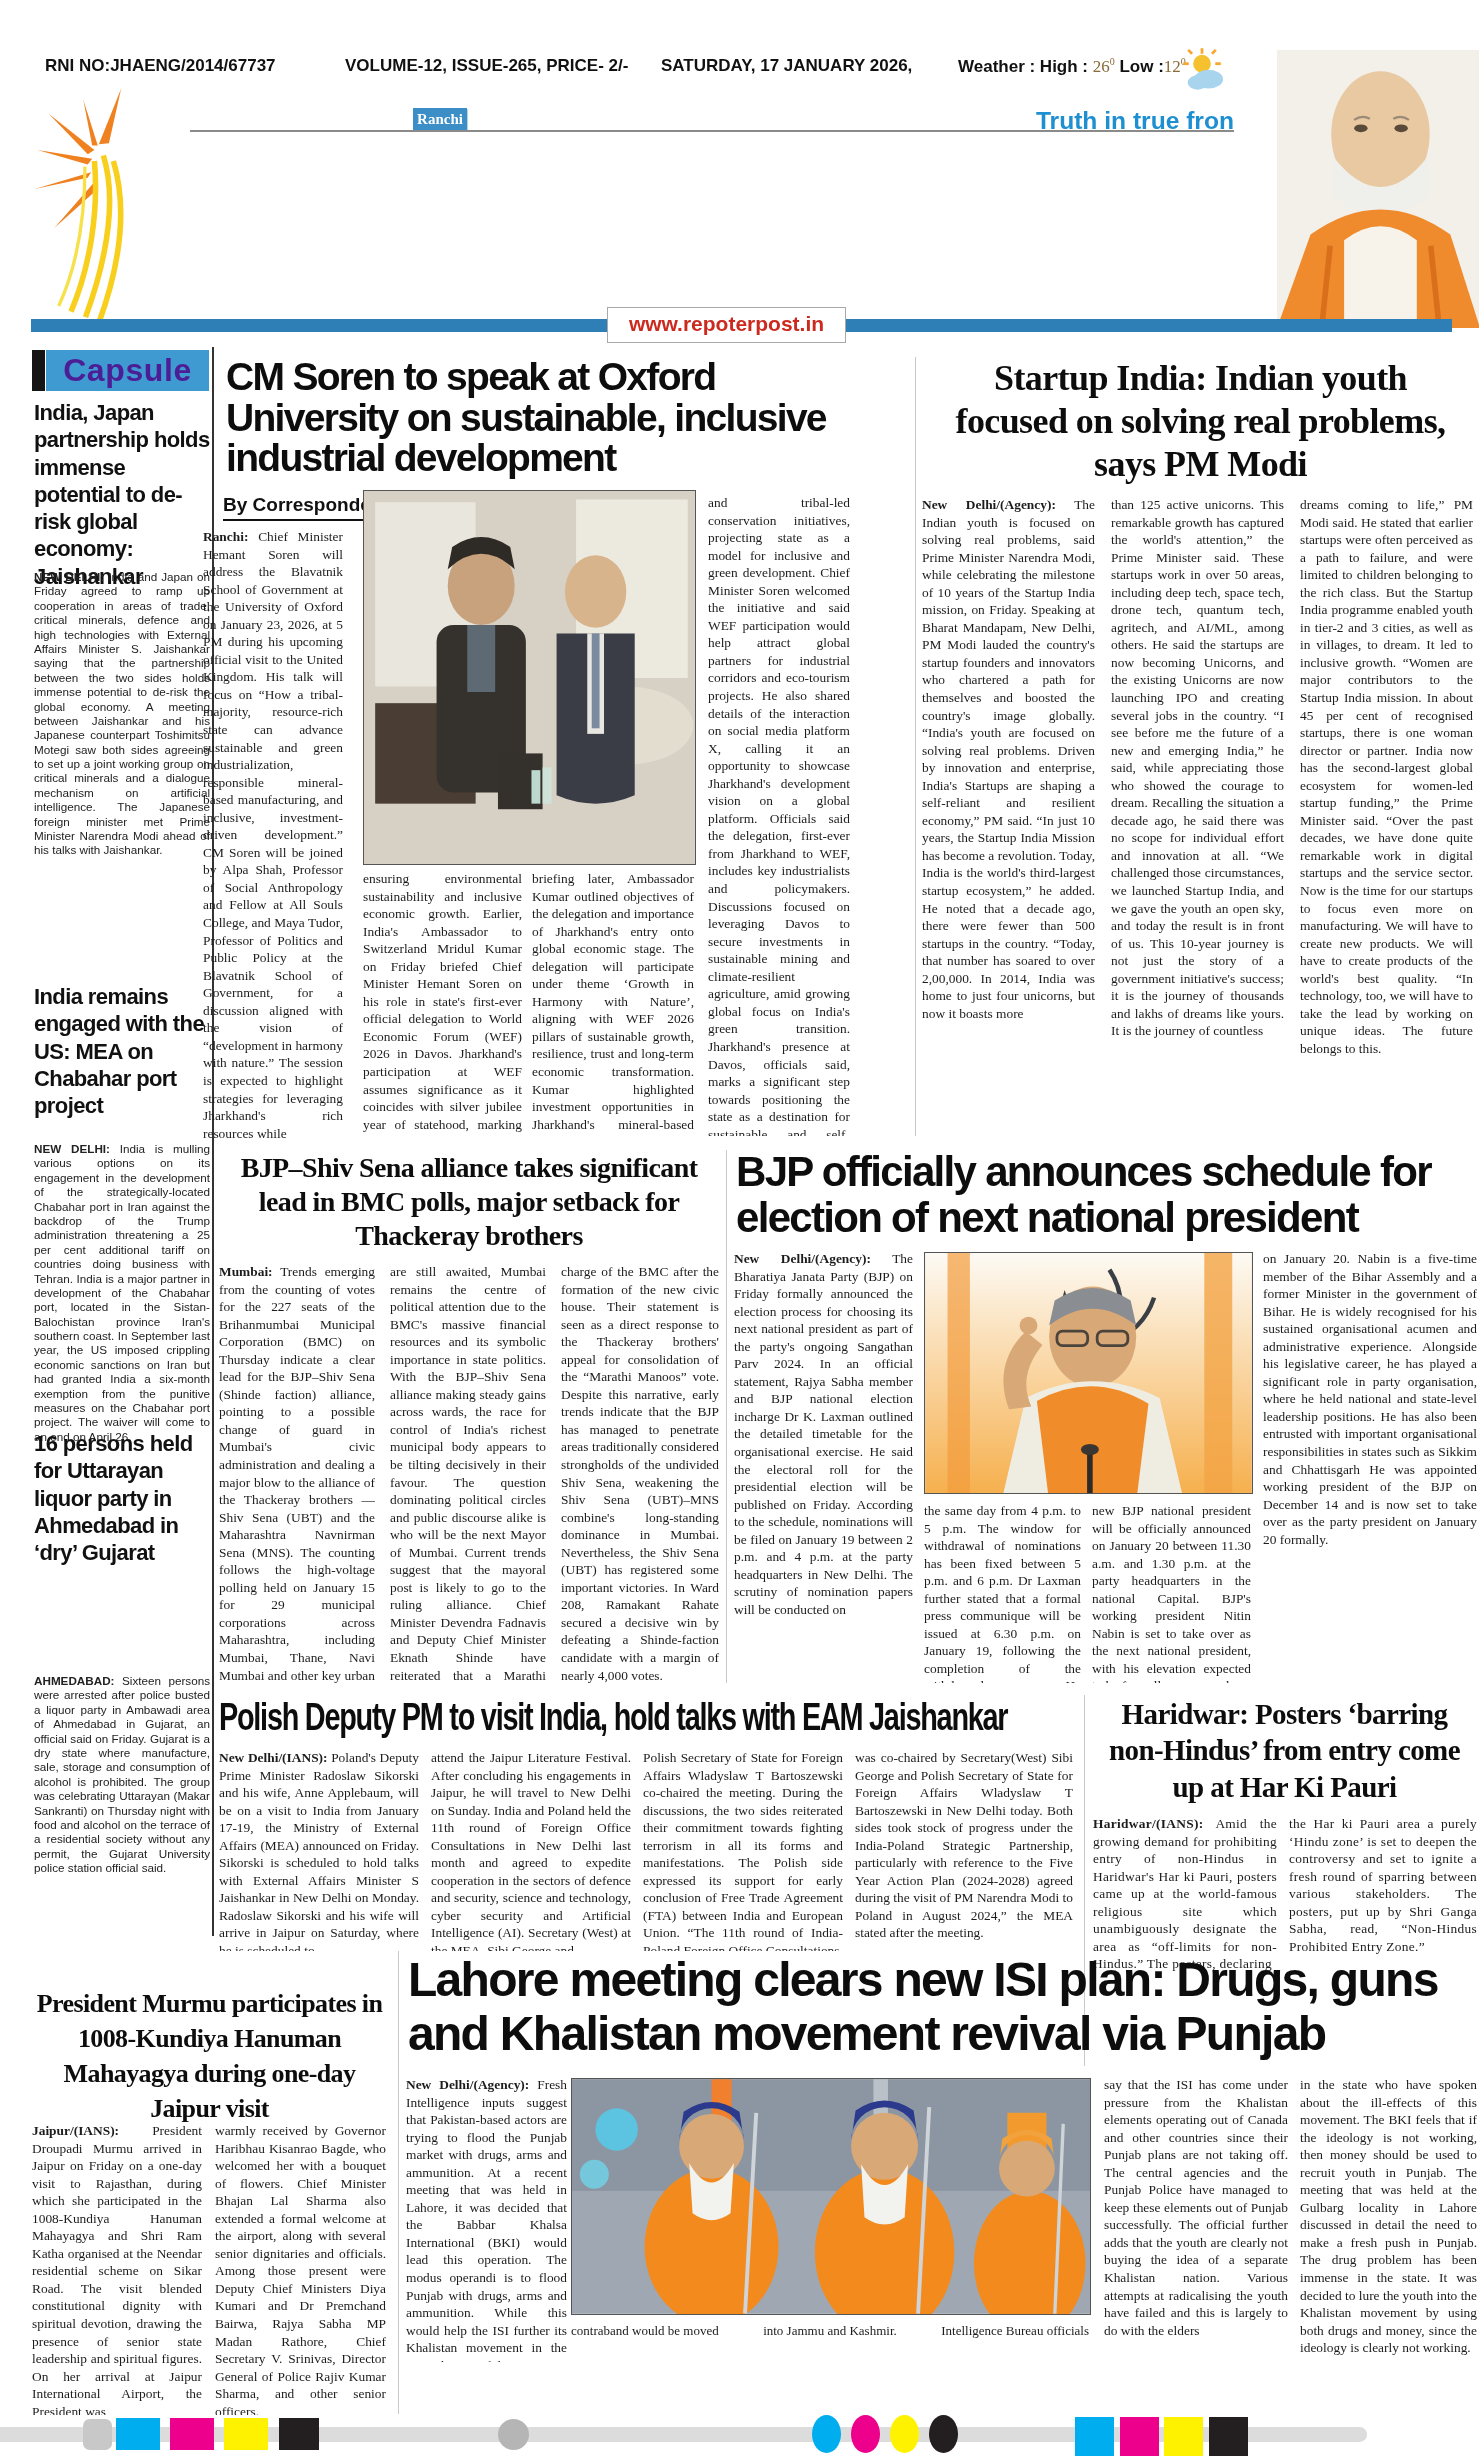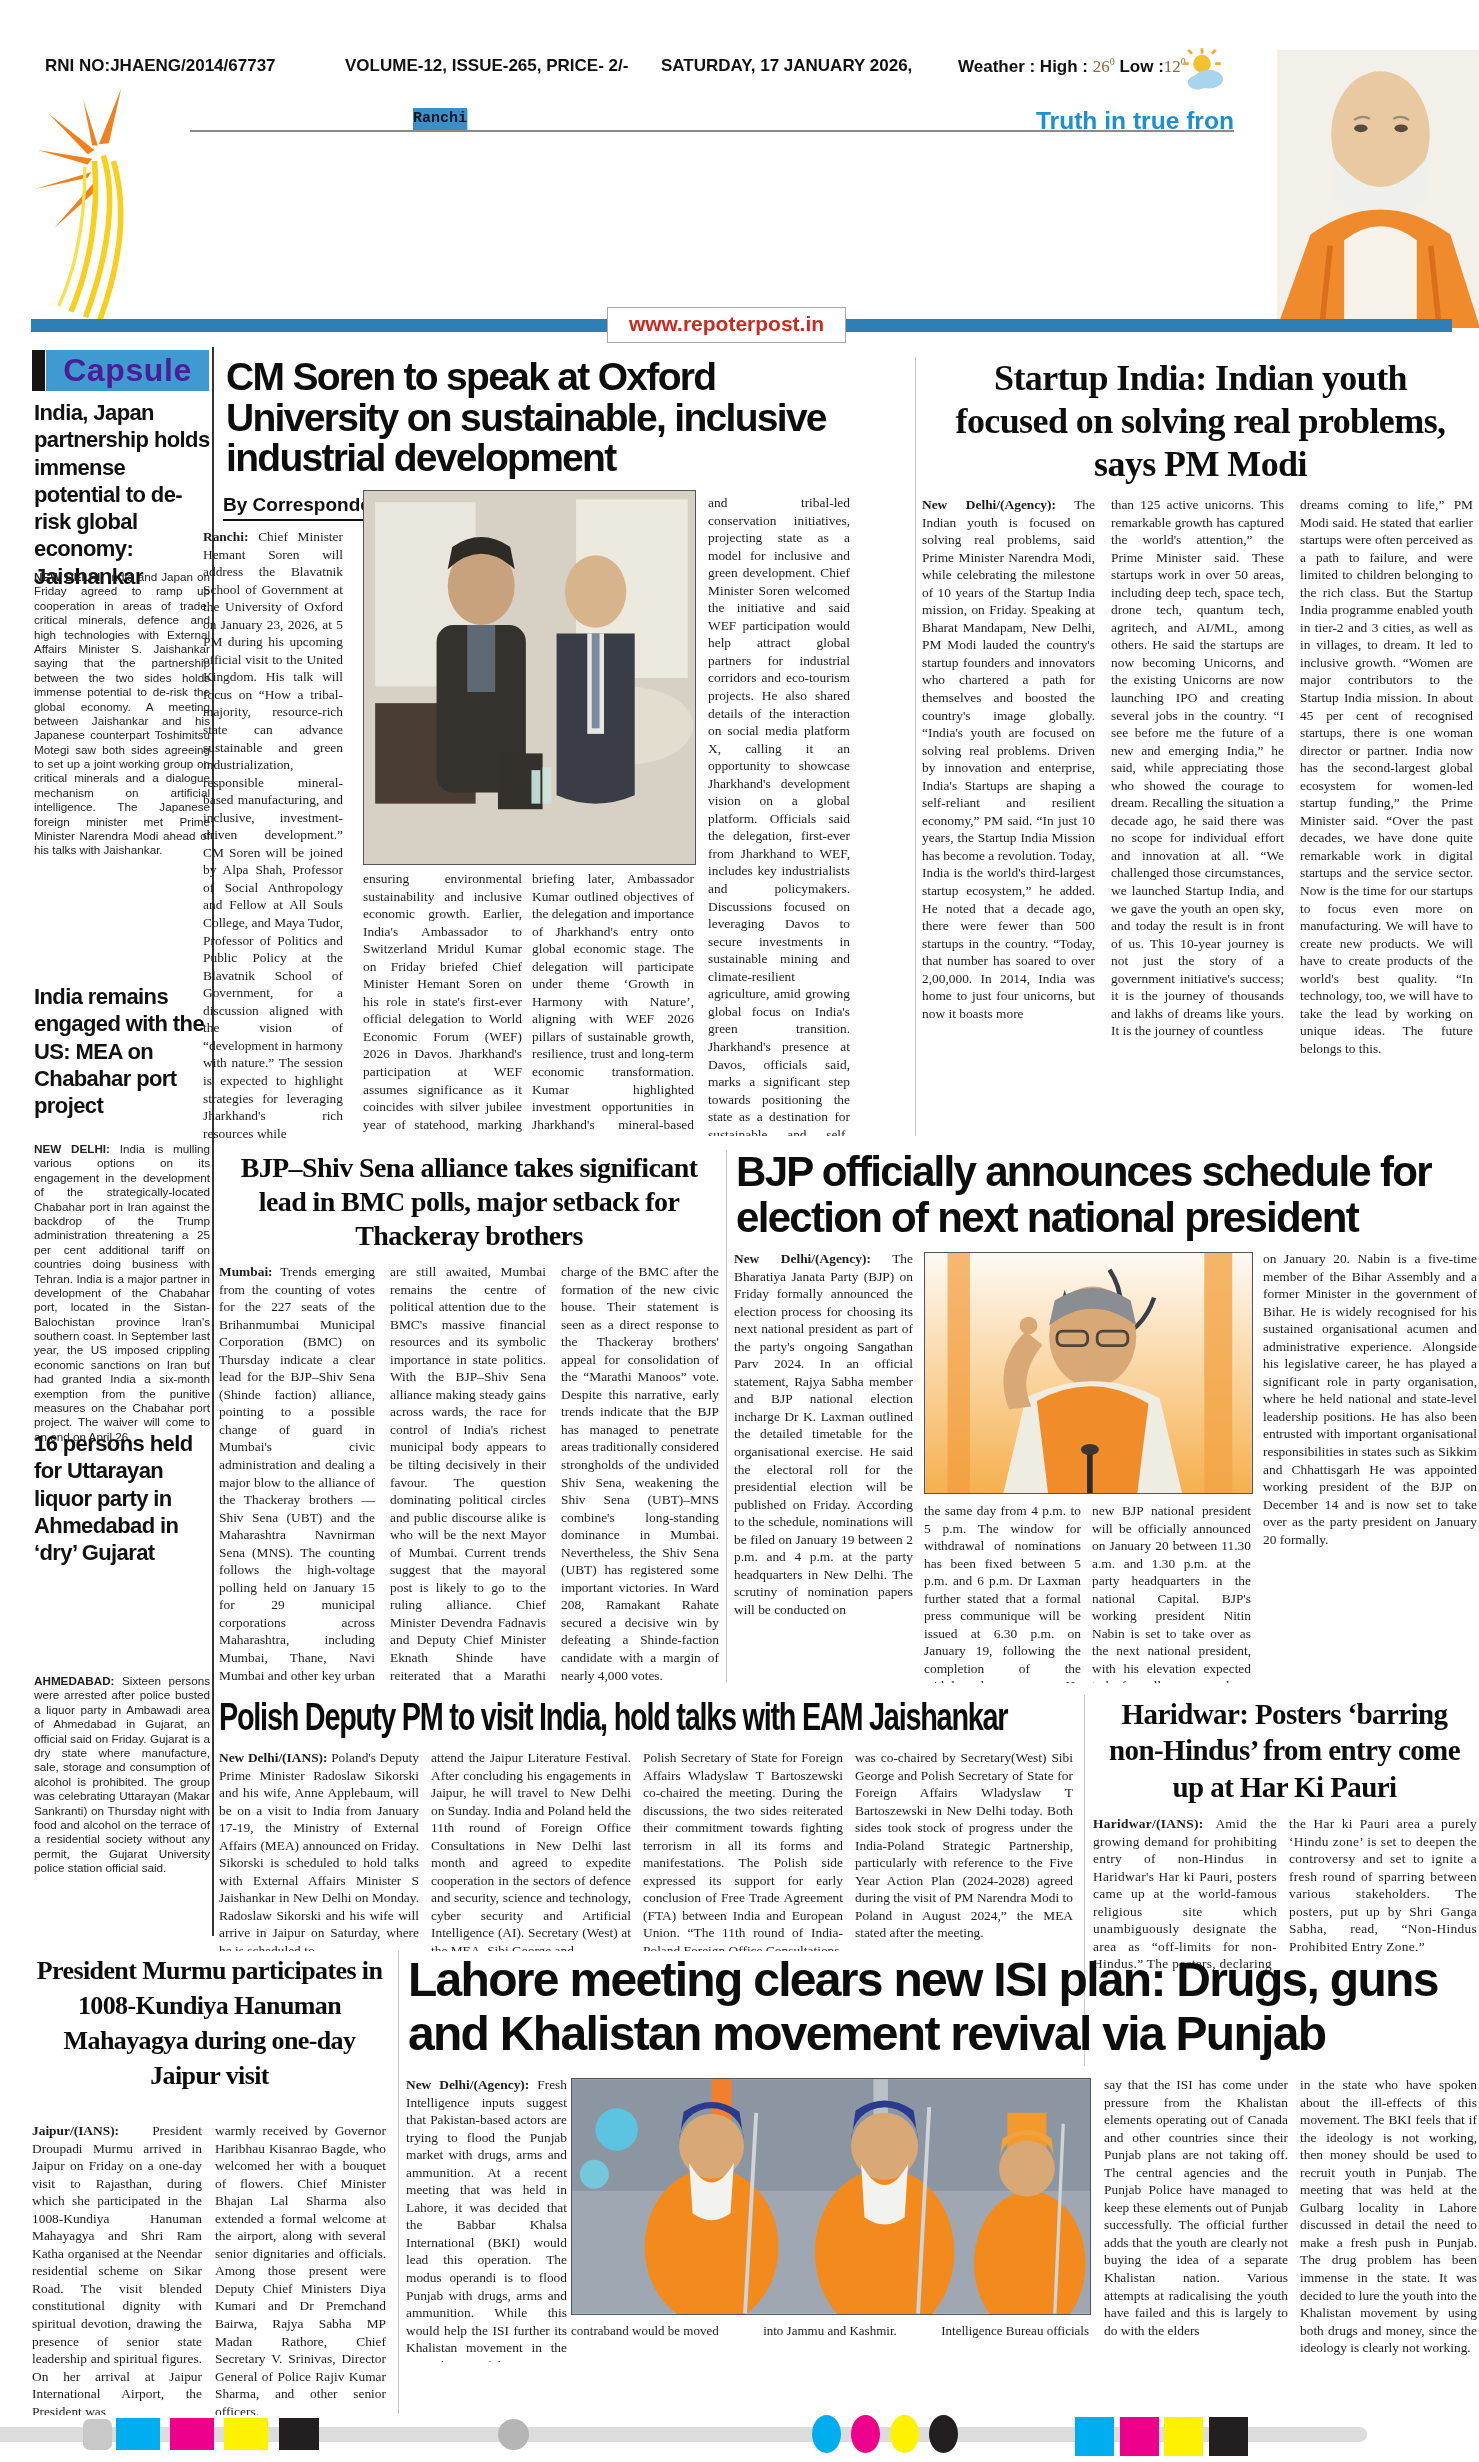--- a/index.html
+++ b/index.html
@@ -3,21 +3,21 @@
 <meta charset="utf-8">
 <style>
   html,body{margin:0;padding:0;background:#fff;}
   #page{position:relative;width:1480px;height:2462px;background:#ffffff;overflow:hidden;
         font-family:"Liberation Serif",serif;color:#1a1a1a;}
   .abs{position:absolute;}
   
   .topline{font-family:"Liberation Sans",sans-serif;font-weight:700;font-size:17px;color:#111;white-space:nowrap;}
   .weather-num{font-family:"Liberation Serif",serif;font-weight:400;color:#8a6a3a;}
   .weather-num sup{font-size:10px;}
-  .ranchi{background:#3b8ec6;color:#0f172a;font-family:Liberation Mono, monospace;font-weight:700;
+  .ranchi{background:#3b8ec6;color:#ffffff;font-family:Liberation Serif, serif;font-weight:700;
           font-size:15px;text-align:center;line-height:22px;box-shadow:1.1px 1.1px 0 #b9d2e2;}
   .grayline{background:#8a8a8a;}
   .tagline{font-family:"Liberation Sans",sans-serif;font-weight:700;font-size:24.6px;color:#1e8fd0;text-align:right;}
   .mast{font-family:"Liberation Sans",sans-serif;font-weight:800;font-size:126px;line-height:1.0;
         color:#1a78ba;letter-spacing:-2.2px;white-space:nowrap;text-align:center;}
   .bluebar{background:#2e7fb5;}
   .wwwbox{background:#fff;border:1.1px solid #a9a9a9;text-align:center;
           font-family:"Liberation Sans",sans-serif;font-weight:700;font-size:21px;color:#cc2a1e;line-height:32px;}
   
   .vrule-dark{background:#333;width:1.7px;}
@@ -33,21 +33,21 @@
   .cap-body b{font-weight:800;}
   
   .h-cond{font-family:"Liberation Sans",sans-serif;font-weight:800;color:#0d0d0d;text-align:left;letter-spacing:-1.7px;}
   .h-serif{font-family:"Liberation Serif",serif;font-weight:700;color:#0d0d0d;text-align:center;letter-spacing:-0.6px;}
   .soren-h{font-size:39px;line-height:1.04;}
   .startup-h{font-size:36px;line-height:1.2;}
   .bmc-h{font-size:28px;line-height:1.22;}
   .bjp-h{font-size:42px;line-height:1.1;}
   .polish-h{font-size:39px;line-height:1.0;white-space:nowrap;transform:scaleX(0.74);transform-origin:left center;text-align:left;}
   .haridwar-h{font-size:29px;line-height:1.25;}
-  .murmu-h{font-size:26px;line-height:1.35;}
+  .murmu-h{font-size:26px;line-height:1.35;margin-top:33px;}
   .isi-h{font-size:48px;line-height:1.12;}
   .byline{font-family:"Liberation Sans",sans-serif;font-weight:800;font-size:19px;color:#111;
           border-bottom:2.2px solid #111;padding-bottom:3.4px;display:inline-block;}
   
   .col{font-size:13.4px;line-height:1.31;text-align:justify;overflow:hidden;color:#1c1c1c;}
   .col b{font-weight:700;}
   .photo{border:0.6px solid #555;overflow:hidden;background:#ddd;}
   .photo svg{display:block;width:100%;height:100%;}
   .caption{font-size:13px;display:flex;justify-content:space-between;white-space:nowrap;color:#1c1c1c;}
   

